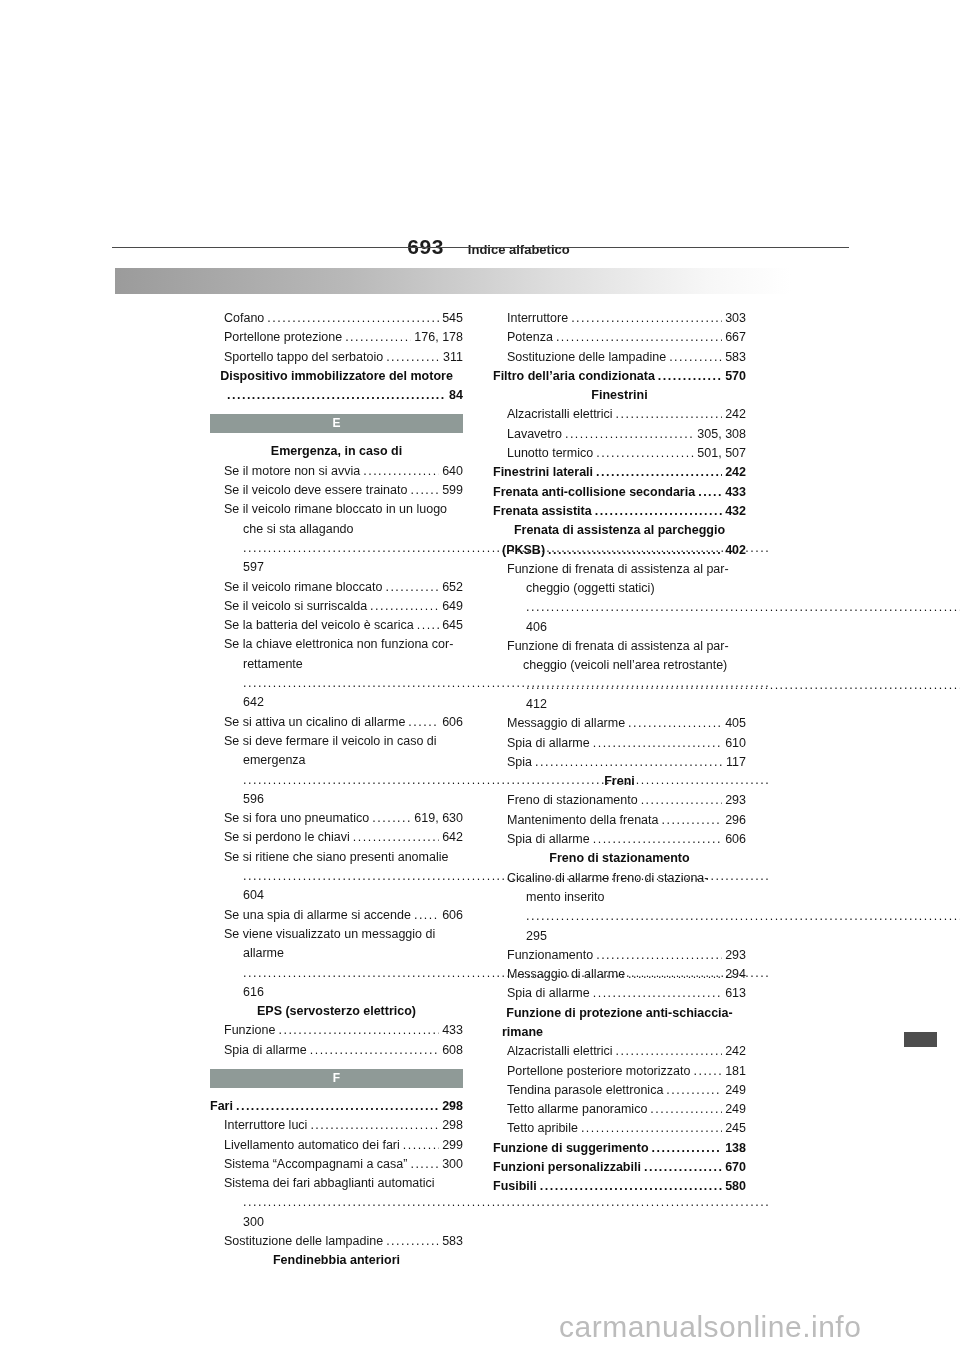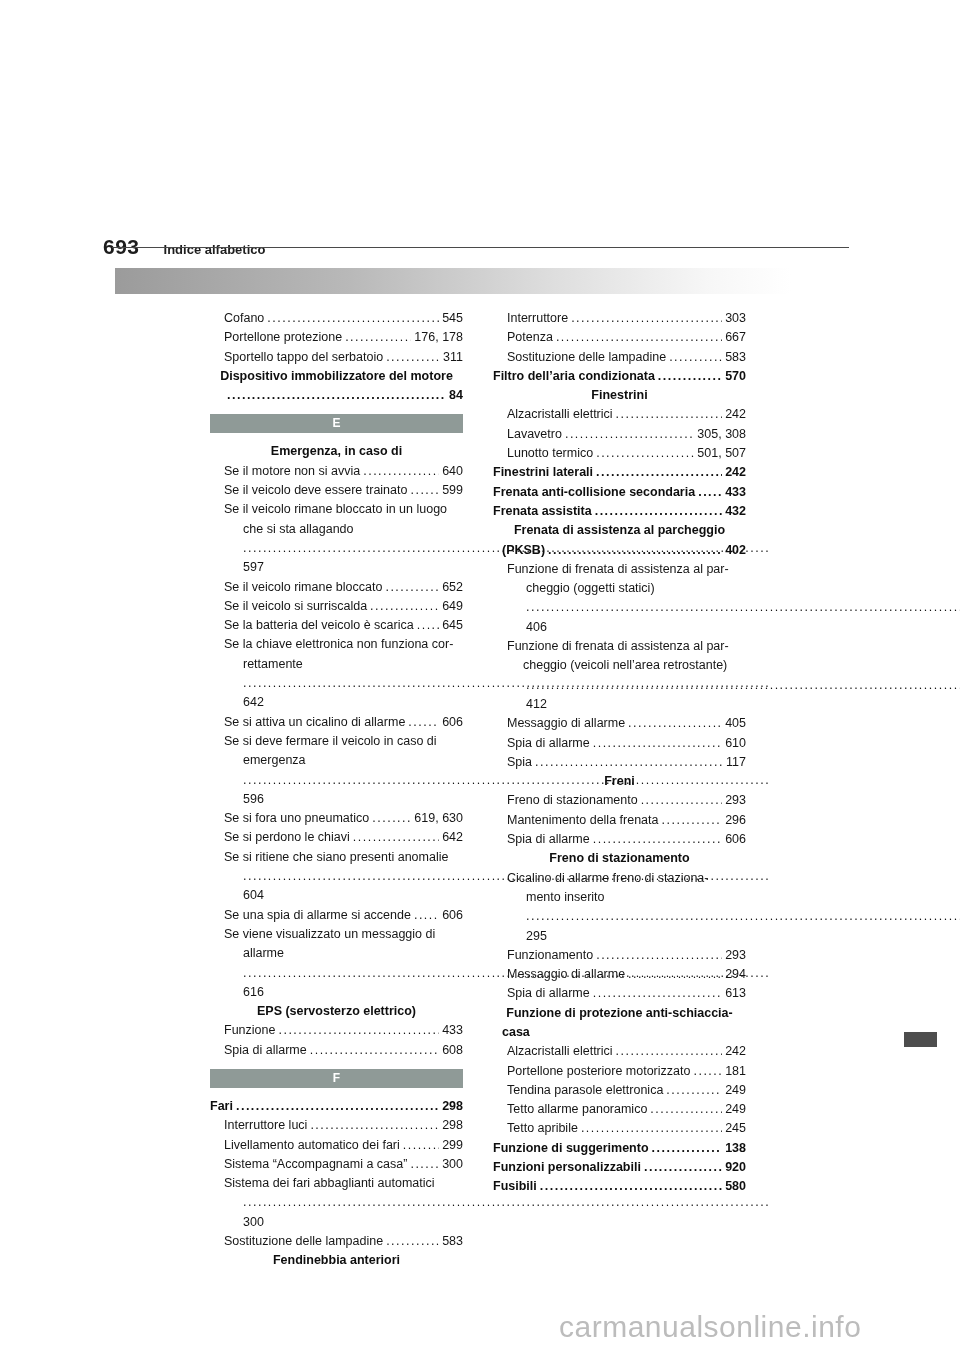--- a/index.html
+++ b/index.html
@@ -6,22 +6,22 @@
   body {
     width:960px; height:1358px;
     background:#ffffff;
     position:relative;
     overflow:hidden;
     font-family:"Liberation Sans", sans-serif;
     color:#141414;
   }
   
   .header {
-    position:absolute; left:103px; top:206px; width:737px;
-    display:flex; justify-content:flex-start; align-items:baseline; gap:24px;
+    position:absolute; left:120px; top:206px; width:737px;
+    display:flex; justify-content:center; align-items:baseline; gap:24px;
   }
   .pageno { font-size:21px; font-weight:bold; color:#1d1d1d; letter-spacing:0.5px; }
   .htitle { font-size:13px; font-weight:bold; color:#1d1d1d;margin-top:36px; }
   .hrule {
     position:absolute; left:112px; top:247px; width:737px; height:0;
     border-top:1px solid #4a4a4a;
   }
   
   .gradbar {
     position:absolute; left:115px; top:268px; width:676px; height:26px;
@@ -390,21 +390,21 @@
       </div>
       <div class="line i1">
         <span class="etext">Spia di allarme</span>
         <span class="dots"></span>
         <span class="pnum">613</span>
       </div>
       <div class="line i0 b">
         <span class="etext">Funzione di protezione anti-schiaccia-</span>
       </div>
       <div class="line i05 b">
-        <span class="etext">casa</span>
+        <span class="etext">rimane</span>
       </div>
       <div class="line i1">
         <span class="etext">Alzacristalli elettrici</span>
         <span class="dots"></span>
         <span class="pnum">242</span>
       </div>
       <div class="line i1">
         <span class="etext">Portellone posteriore motorizzato</span>
         <span class="dots"></span>
         <span class="pnum">181</span>
@@ -425,21 +425,21 @@
         <span class="pnum">245</span>
       </div>
       <div class="line i0 b">
         <span class="etext">Funzione di suggerimento</span>
         <span class="dots"></span>
         <span class="pnum">138</span>
       </div>
       <div class="line i0 b">
         <span class="etext">Funzioni personalizzabili</span>
         <span class="dots"></span>
-        <span class="pnum">920</span>
+        <span class="pnum">670</span>
       </div>
       <div class="line i0 b">
         <span class="etext">Fusibili</span>
         <span class="dots"></span>
         <span class="pnum">580</span>
       </div>
     </div>
 </div>
 
 <div class="edgetab"></div>

